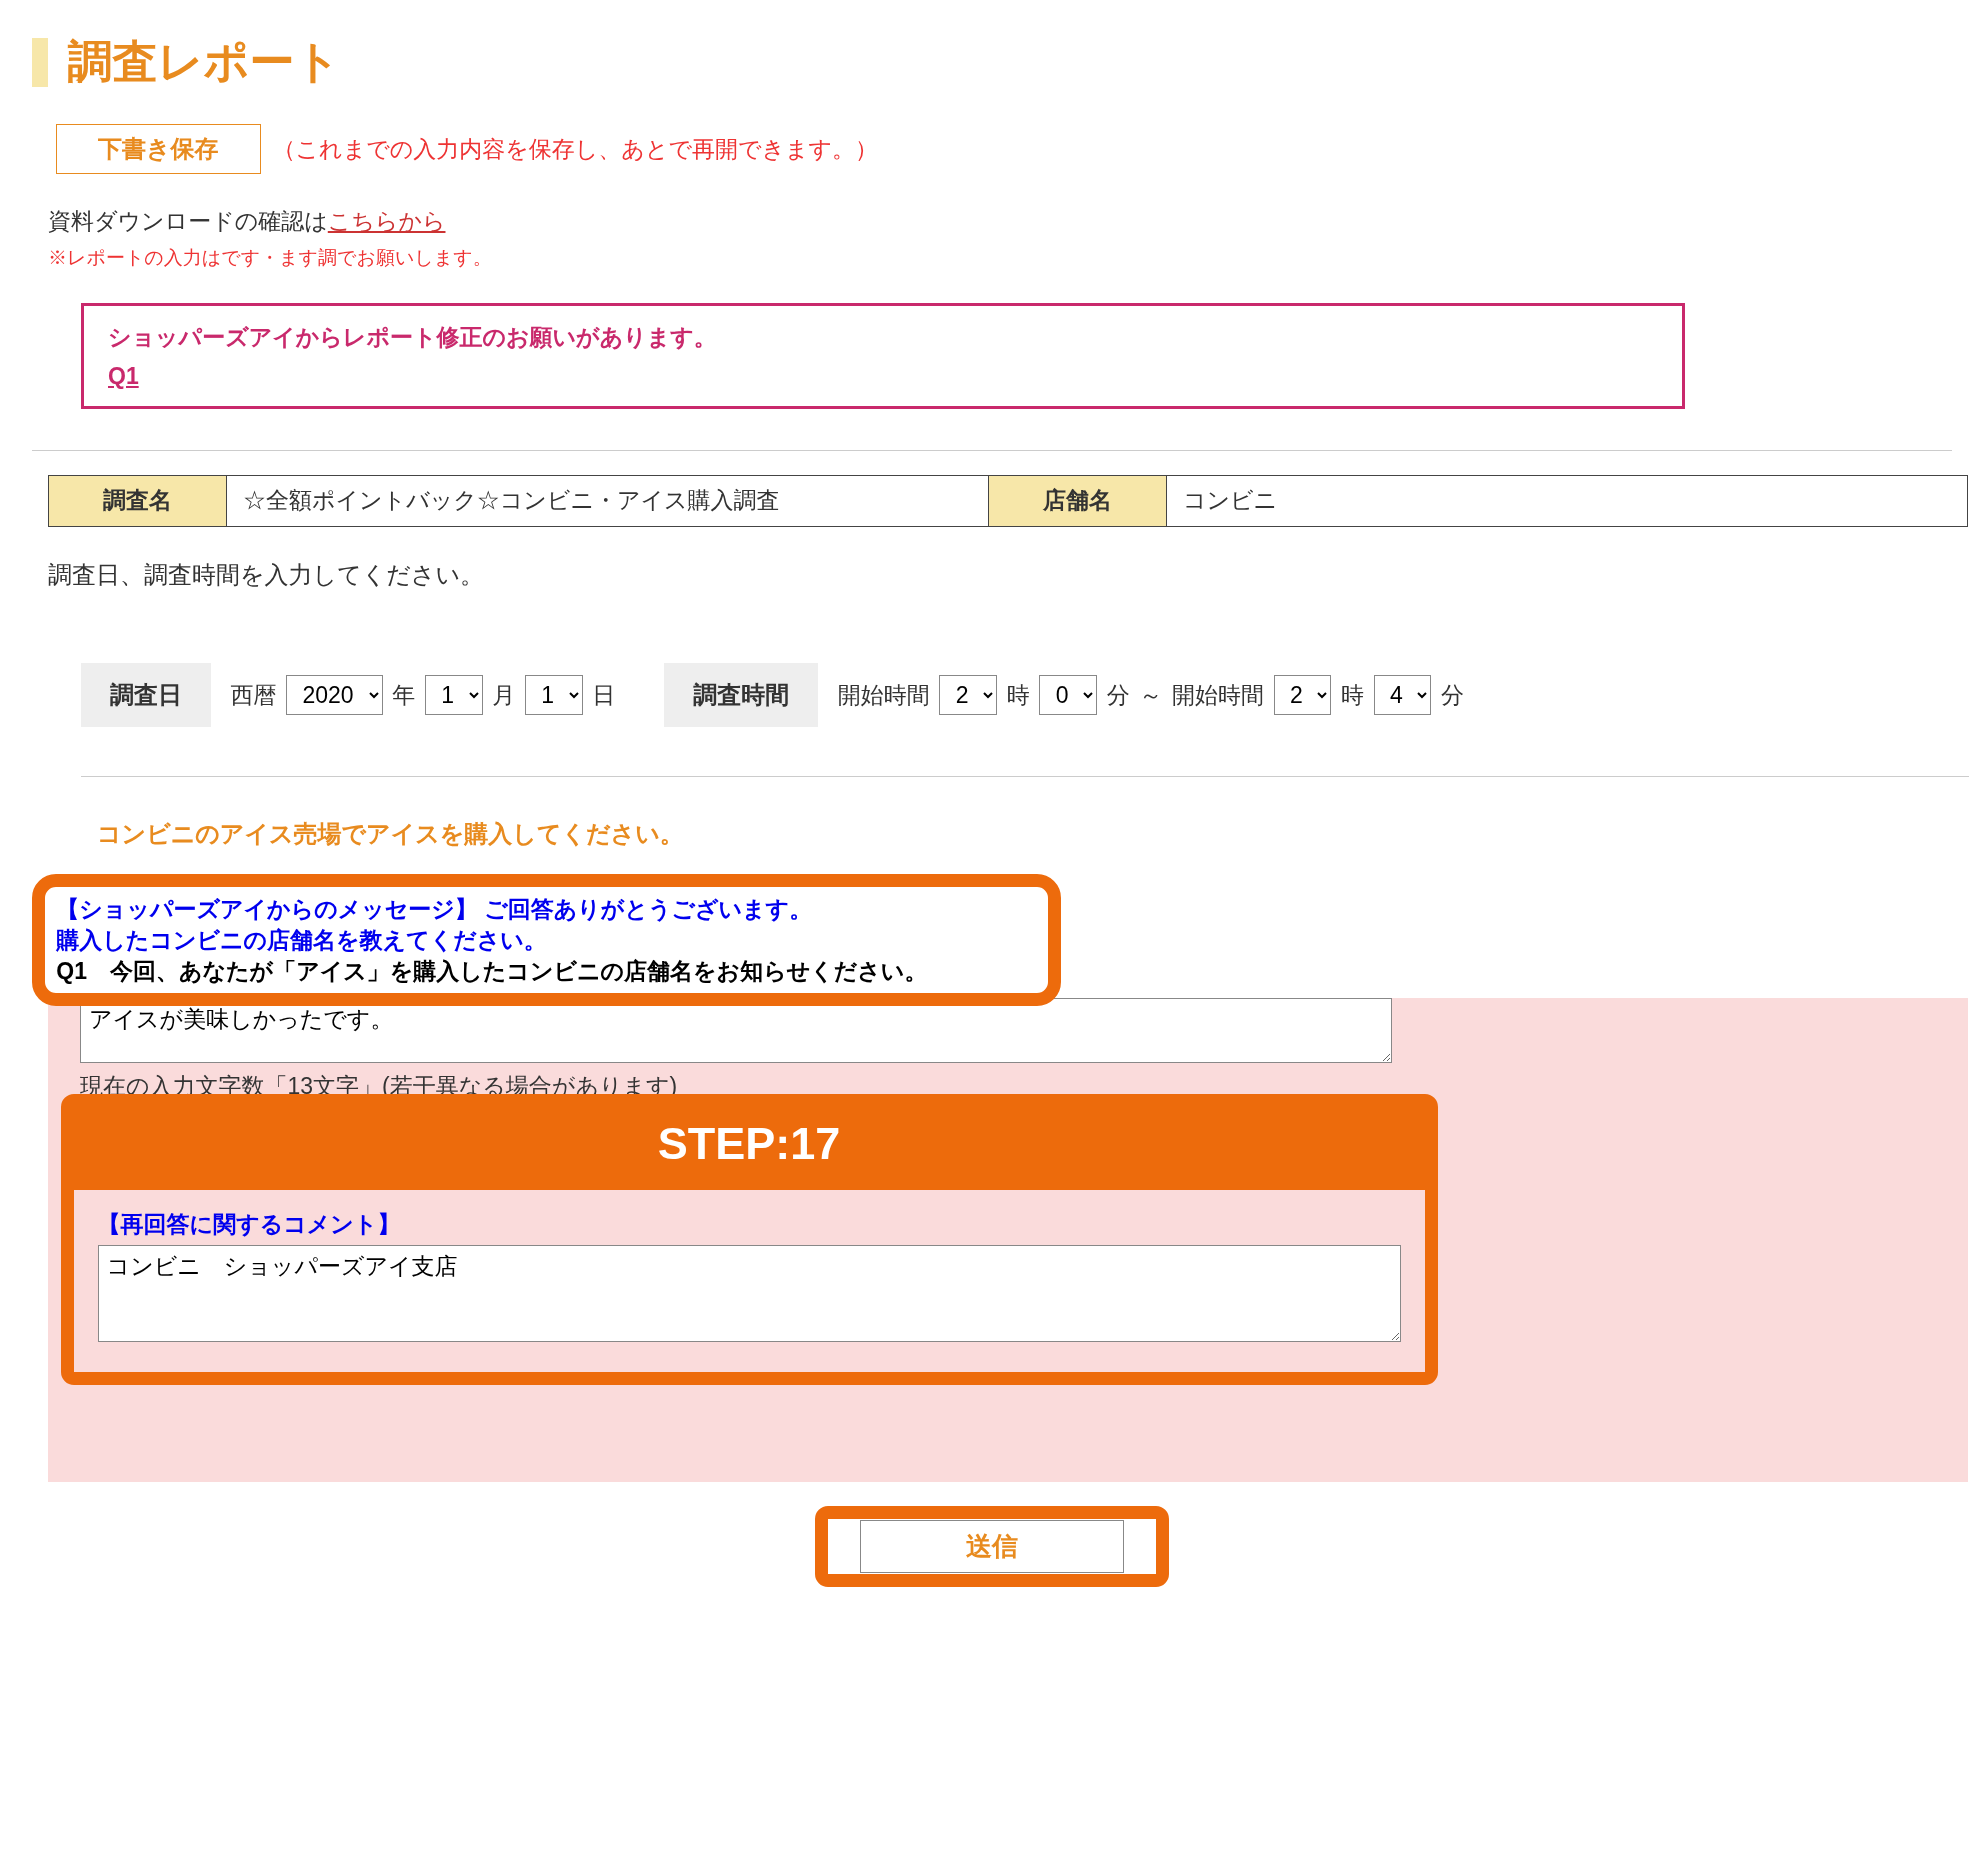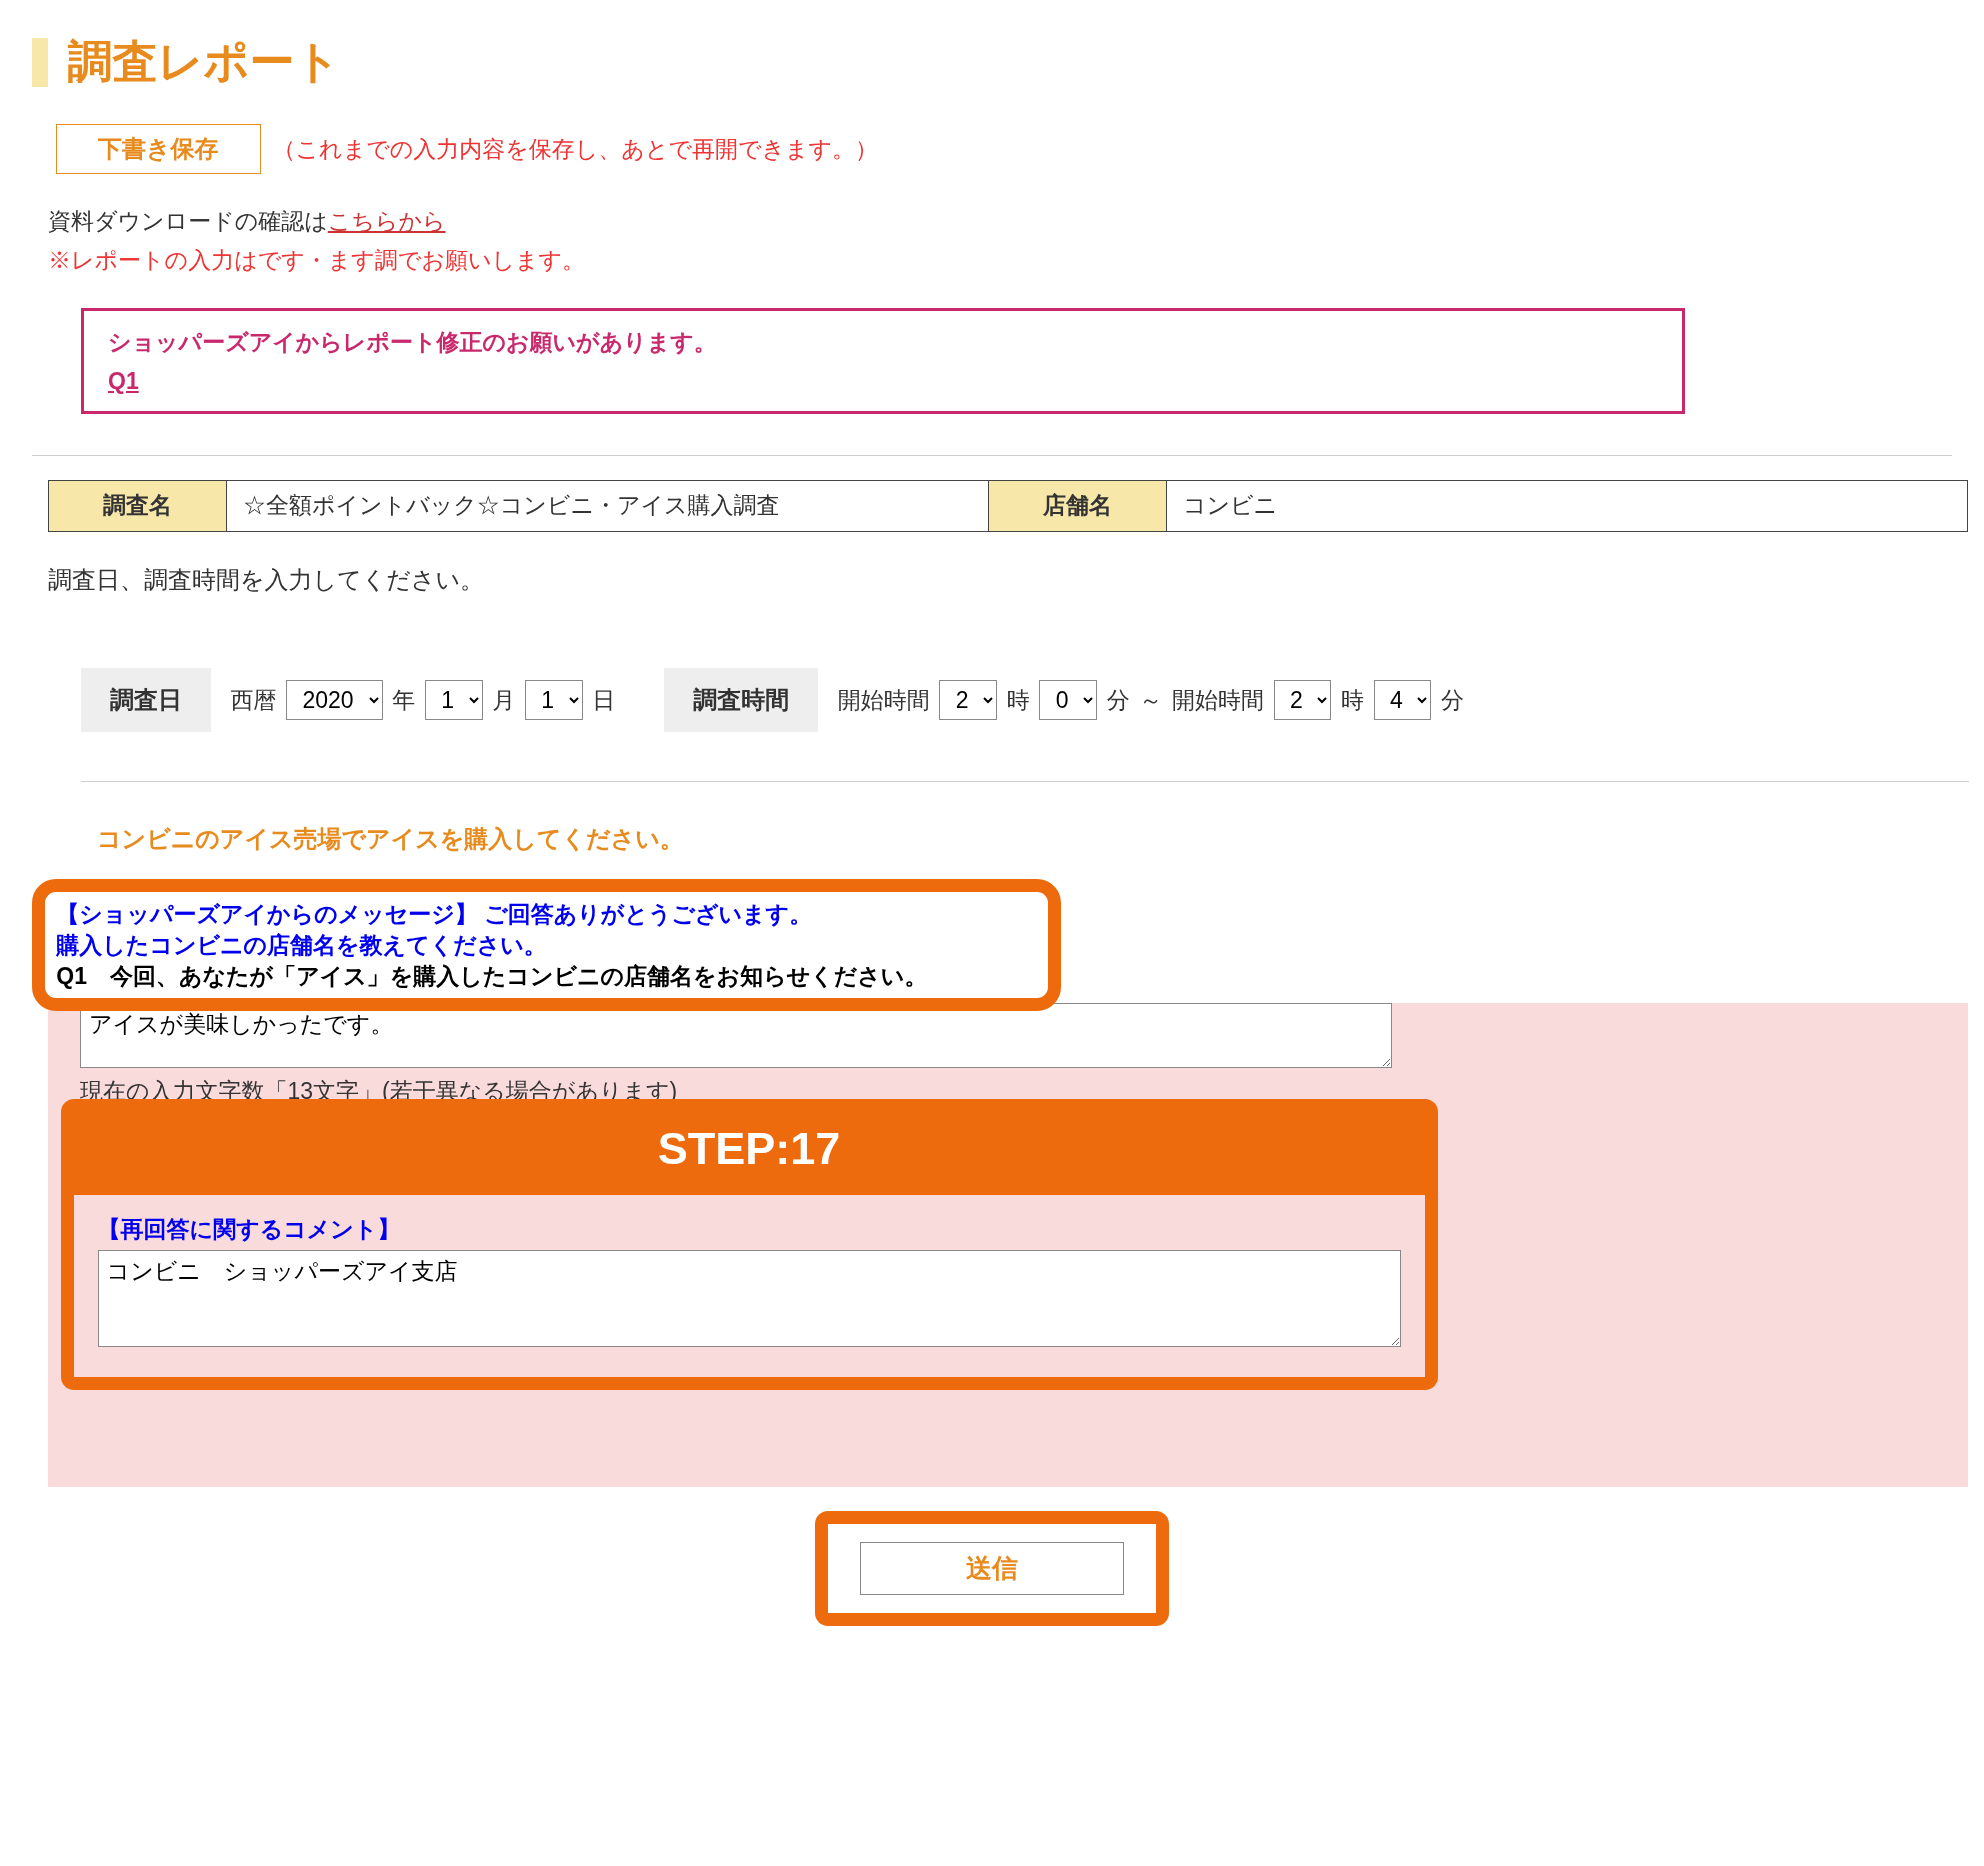--- a/index.html
+++ b/index.html
@@ -52,21 +52,21 @@
     font-size: 23px;
   }
   .download-link {
     color: #c33;
     text-decoration: underline;
     cursor: pointer;
   }
   .notice-line {
     color: #e33;
     margin: 0 0 32px 16px;
-    font-size: 23px;
+    font-size: 19px;
     font-family: Liberation Mono, monospace;
   }
   .correction-box {
     border: 3.2px solid #c9296c;
     margin: 0 49px 41px 49px;
     padding: 16px 24px;
     color: #c9296c;
     font-size: 23px;
     font-weight: bold;
     width: 1604px;
@@ -215,21 +215,21 @@
     resize: both;
   }
   .submit-wrap {
     text-align: center;
     margin: 24px 0 0 0;
   }
   .submit-highlight {
     border: 13px solid #ed6b0c;
     border-radius: 13px;
     display: inline-block;
-    padding: 18px 32px;
+    padding: 1px 32px;
   }
   .submit-button {
     border: 1.6px solid #888;
     color: #e88b1f;
     background: #fff;
     font-size: 26px;
     font-weight: bold;
     padding: 8px 105px;
     cursor: pointer;
   }

